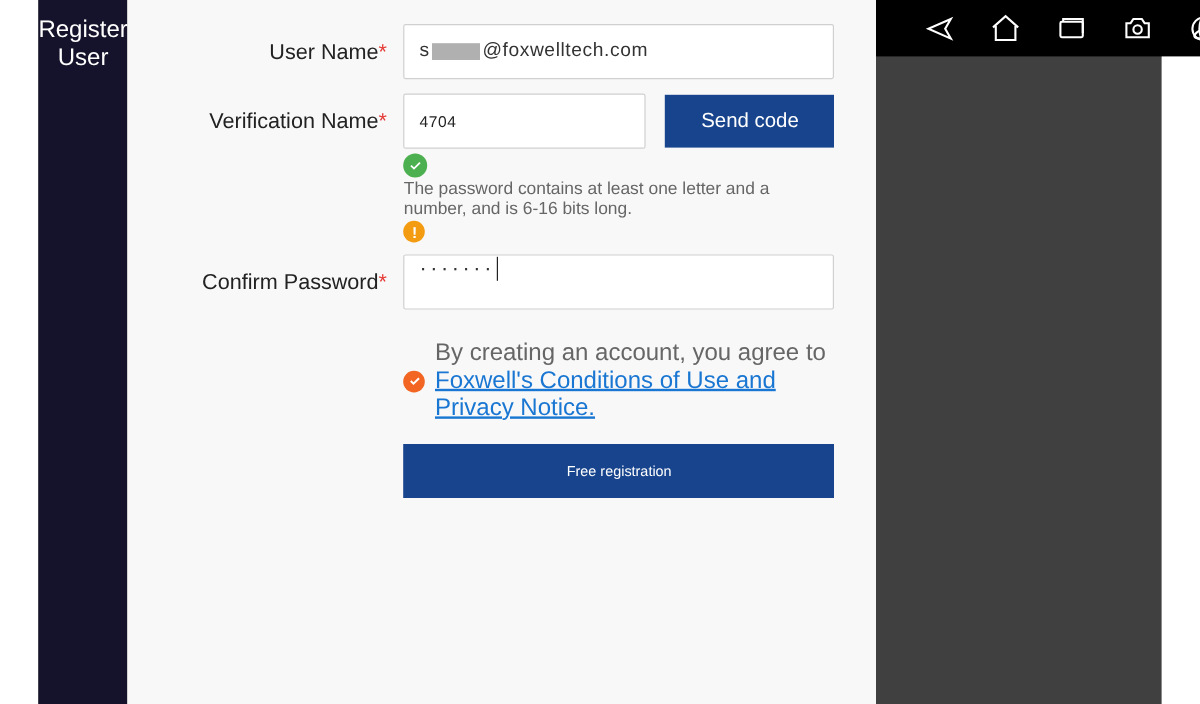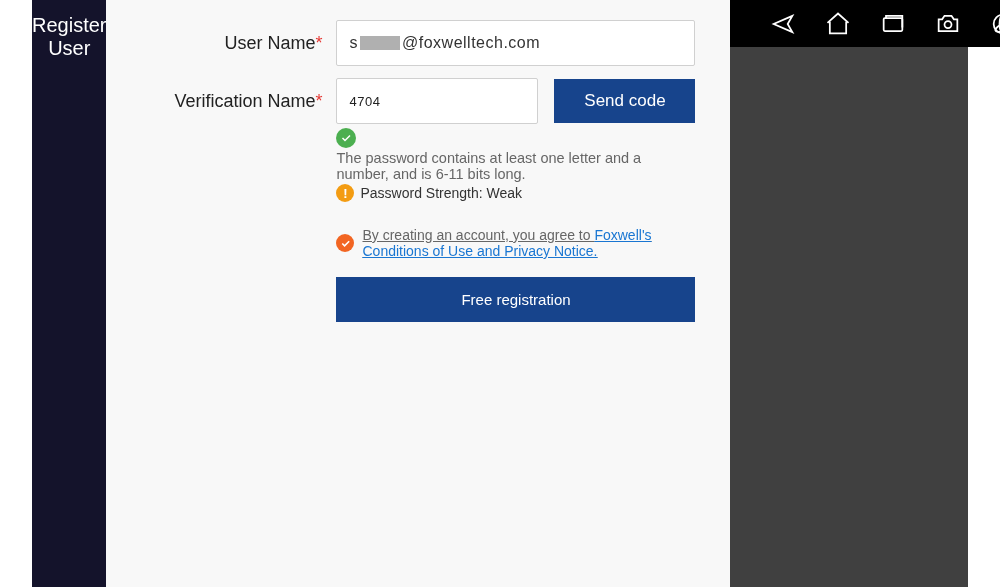--- a/index.html
+++ b/index.html
@@ -106,43 +106,42 @@
     
     .helper-text { color: #666; font-size: 14.5px; }
     .helper-text-small { color: #333; font-size: 14px; }
     
     .agree-row {
       display: flex;
       align-items: center;
       margin-left: 195px;
       margin-top: 25px;
       gap: 8px;
-      font-size: 14px;
+      font-size: 20px;
       color: #666;
-      text-decoration: underline;
     }
     .agree-check {
       width: 18px; height: 18px; border-radius: 50%;
       background: #f26522;
       display: inline-flex; align-items: center; justify-content: center;
       flex-shrink: 0;
     }
     .agree-check svg { width: 11px; height: 11px; }
     .agree-row a { color: #1976d2; text-decoration: underline; cursor: pointer; }
     
     .btn-submit {
       display: block;
       margin-left: 195px;
       width: calc(100% - 195px);
       margin-top: 18px;
       height: 45px;
       background: #17448c;
       color: #fff;
       border: none;
-      font-size: 15px;
+      font-size: 12px;
       cursor: pointer;
     }
     
     .navbar {
       background: #000;
       height: 47px;
       display: flex;
       align-items: center;
       justify-content: space-around;
       padding: 0 25px;
@@ -213,27 +212,36 @@
     </div>
     <div class="helper-row tight">
       <span class="check-icon">
         <svg viewBox="0 0 24 24">
             <path d="M5 12l5 5L20 7" stroke="#fff" stroke-width="3" fill="none"></path>
           </svg>
       </span>
     </div>
 
     <div class="helper-row" style="margin-top:-6px; margin-bottom:2px;">
-      <span class="helper-text">The password contains at least one letter and a number, and is 6-11 bits long.</span>
+      <span class="helper-text">The password contains at least one letter and a number, and is 6-16 bits long.</span>
     </div>
     <div class="helper-row" style="margin-bottom:10px;">
       <span class="warn-icon">!</span>
-      <span class="helper-text-small">Password Strength: Weak</span>
-    </div>
-
+    </div>
+
+    <div class="row">
+      <div class="label-col">
+        <span>Confirm Password</span><span class="req">*</span>
+      </div>
+      <div class="field-col">
+        <div class="text-input pw">
+          <span>·······</span><span class="cursor-bar"></span>
+        </div>
+      </div>
+    </div>
 
     <div class="agree-row">
       <span class="agree-check">
         <svg viewBox="0 0 24 24">
             <path d="M5 12l5 5L20 7" stroke="#fff" stroke-width="3.5" fill="none"></path>
           </svg>
       </span>
       <span>
         <span>By creating an account, you agree to </span><a>Foxwell's Conditions of Use and Privacy Notice.</a>
       </span>

